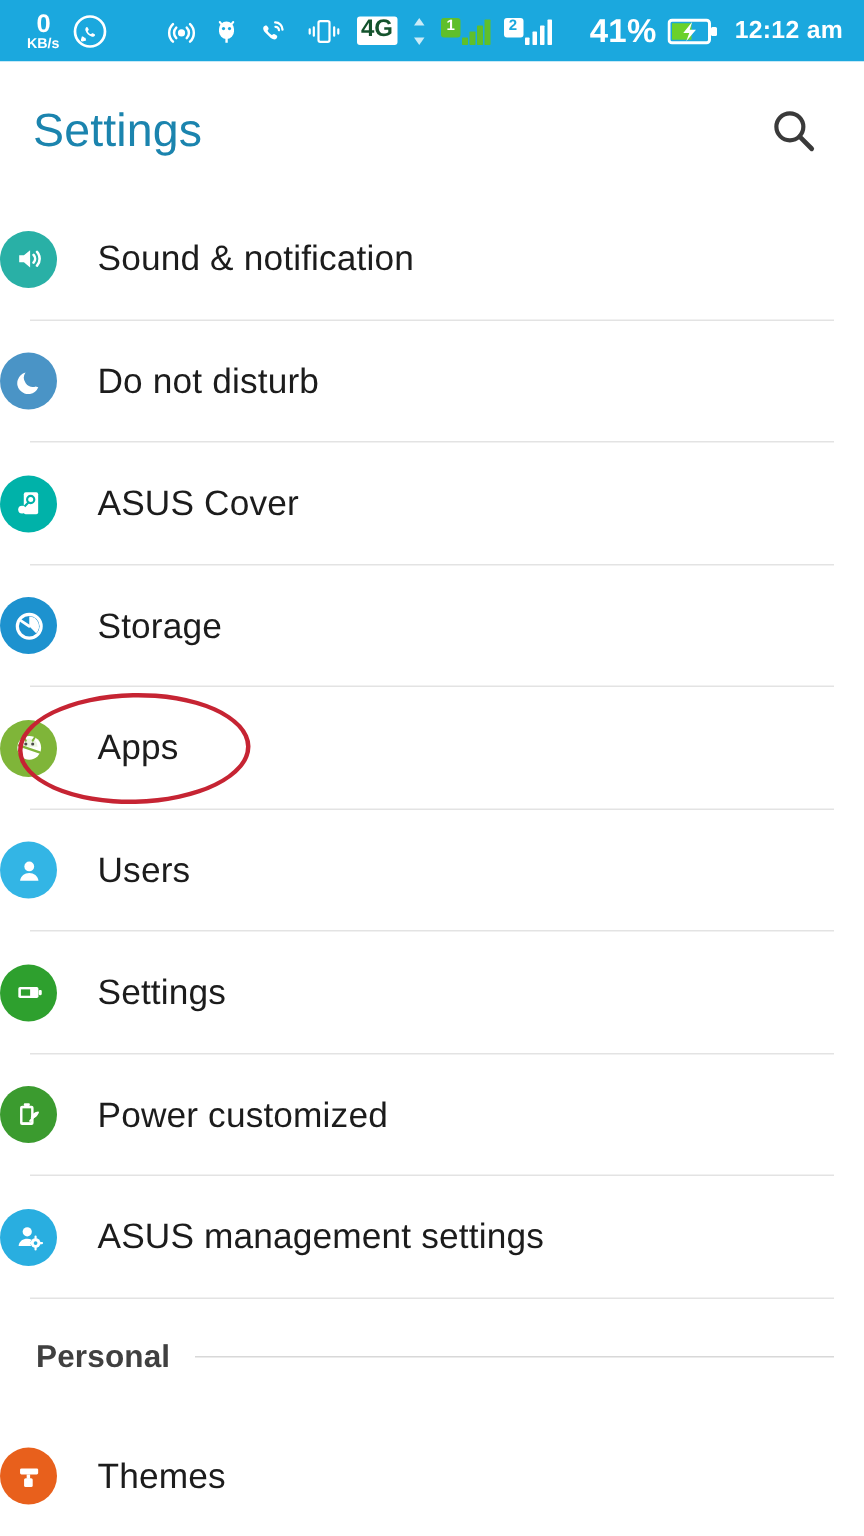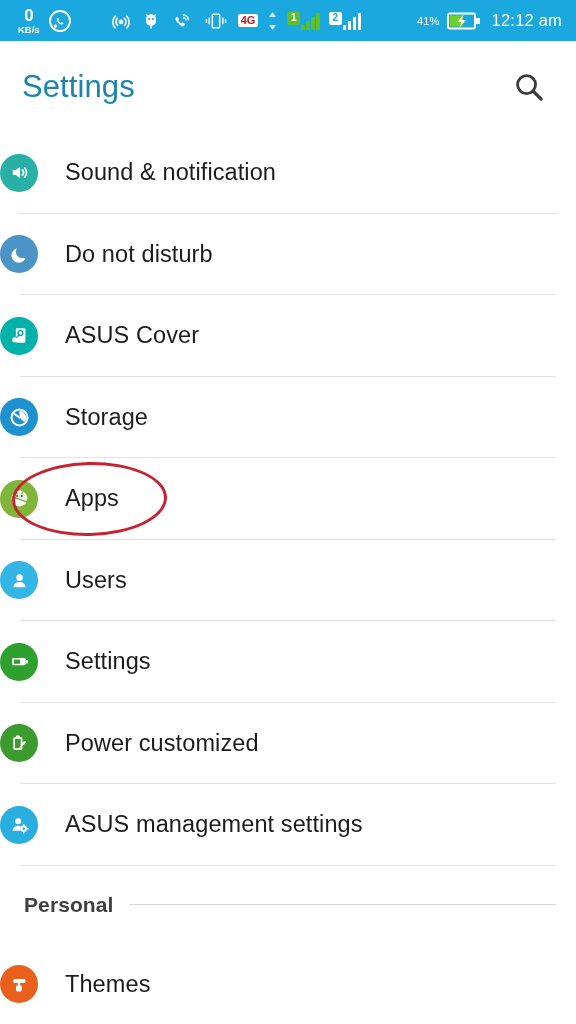--- a/index.html
+++ b/index.html
@@ -25,22 +25,22 @@
 
   
   .net-speed { display:flex; flex-direction:column; align-items:center;
                line-height:1; margin-right:6px; }
   .net-speed .num { font-size:17px; font-weight:700; letter-spacing:-.5px; }
   .net-speed .unit{ font-size:9.5px; font-weight:700; margin-top:1px; }
 
   .icon-svg { display:block; }
 
   .sb-4g {
-    background:#ffffff; color:#b91c1c;
-    font-size:11px; font-weight:700;
+    background:#ffffff; color:#14532d;
+    font-size:16px; font-weight:700;
     border-radius:2px; padding:1px 3px;
     line-height:1.05;
   }
   .sim-group { display:flex; align-items:flex-start; gap:1px; }
   .sim-badge {
     background:#ffffff; color:#1BA8DE;
     font-size:10px; font-weight:700;
     border-radius:2px; width:13px; height:13px;
     display:flex; align-items:center; justify-content:center;
     line-height:1;
@@ -48,22 +48,22 @@
   .sim-badge.green { background:#5FBF2B; color:#ffffff; }
   .bars { display:flex; align-items:flex-end; gap:1.5px; height:18px; }
   .bars i { display:block; width:3.5px; background:#ffffff; border-radius:.5px; }
   .bars.green i { background:#5FBF2B; }
   .bars i:nth-child(1){ height:5px; }
   .bars i:nth-child(2){ height:9px; }
   .bars i:nth-child(3){ height:13px; }
   .bars i:nth-child(4){ height:17px; }
 
   .updown { display:flex; flex-direction:column; gap:1px; margin:0 1px; opacity:.85; }
-  .batt-pct { font-size:11px; font-weight:400; letter-spacing:.2px;margin-left:12px; }
-  .clock { font-size:16.5px; font-weight:400; letter-spacing:.2px; margin-left:4px;text-align:right; }
+  .batt-pct { font-size:22px; font-weight:700; letter-spacing:.2px;margin-left:12px; }
+  .clock { font-size:16.5px; font-weight:700; letter-spacing:.2px; margin-left:4px;text-align:right; }
 
   
   .header {
     height:91px; width:100%;
     background:#ffffff;
     display:flex; align-items:center;
     padding:0 24px 0 22px;
     position:relative;
   }
   .page-title {

